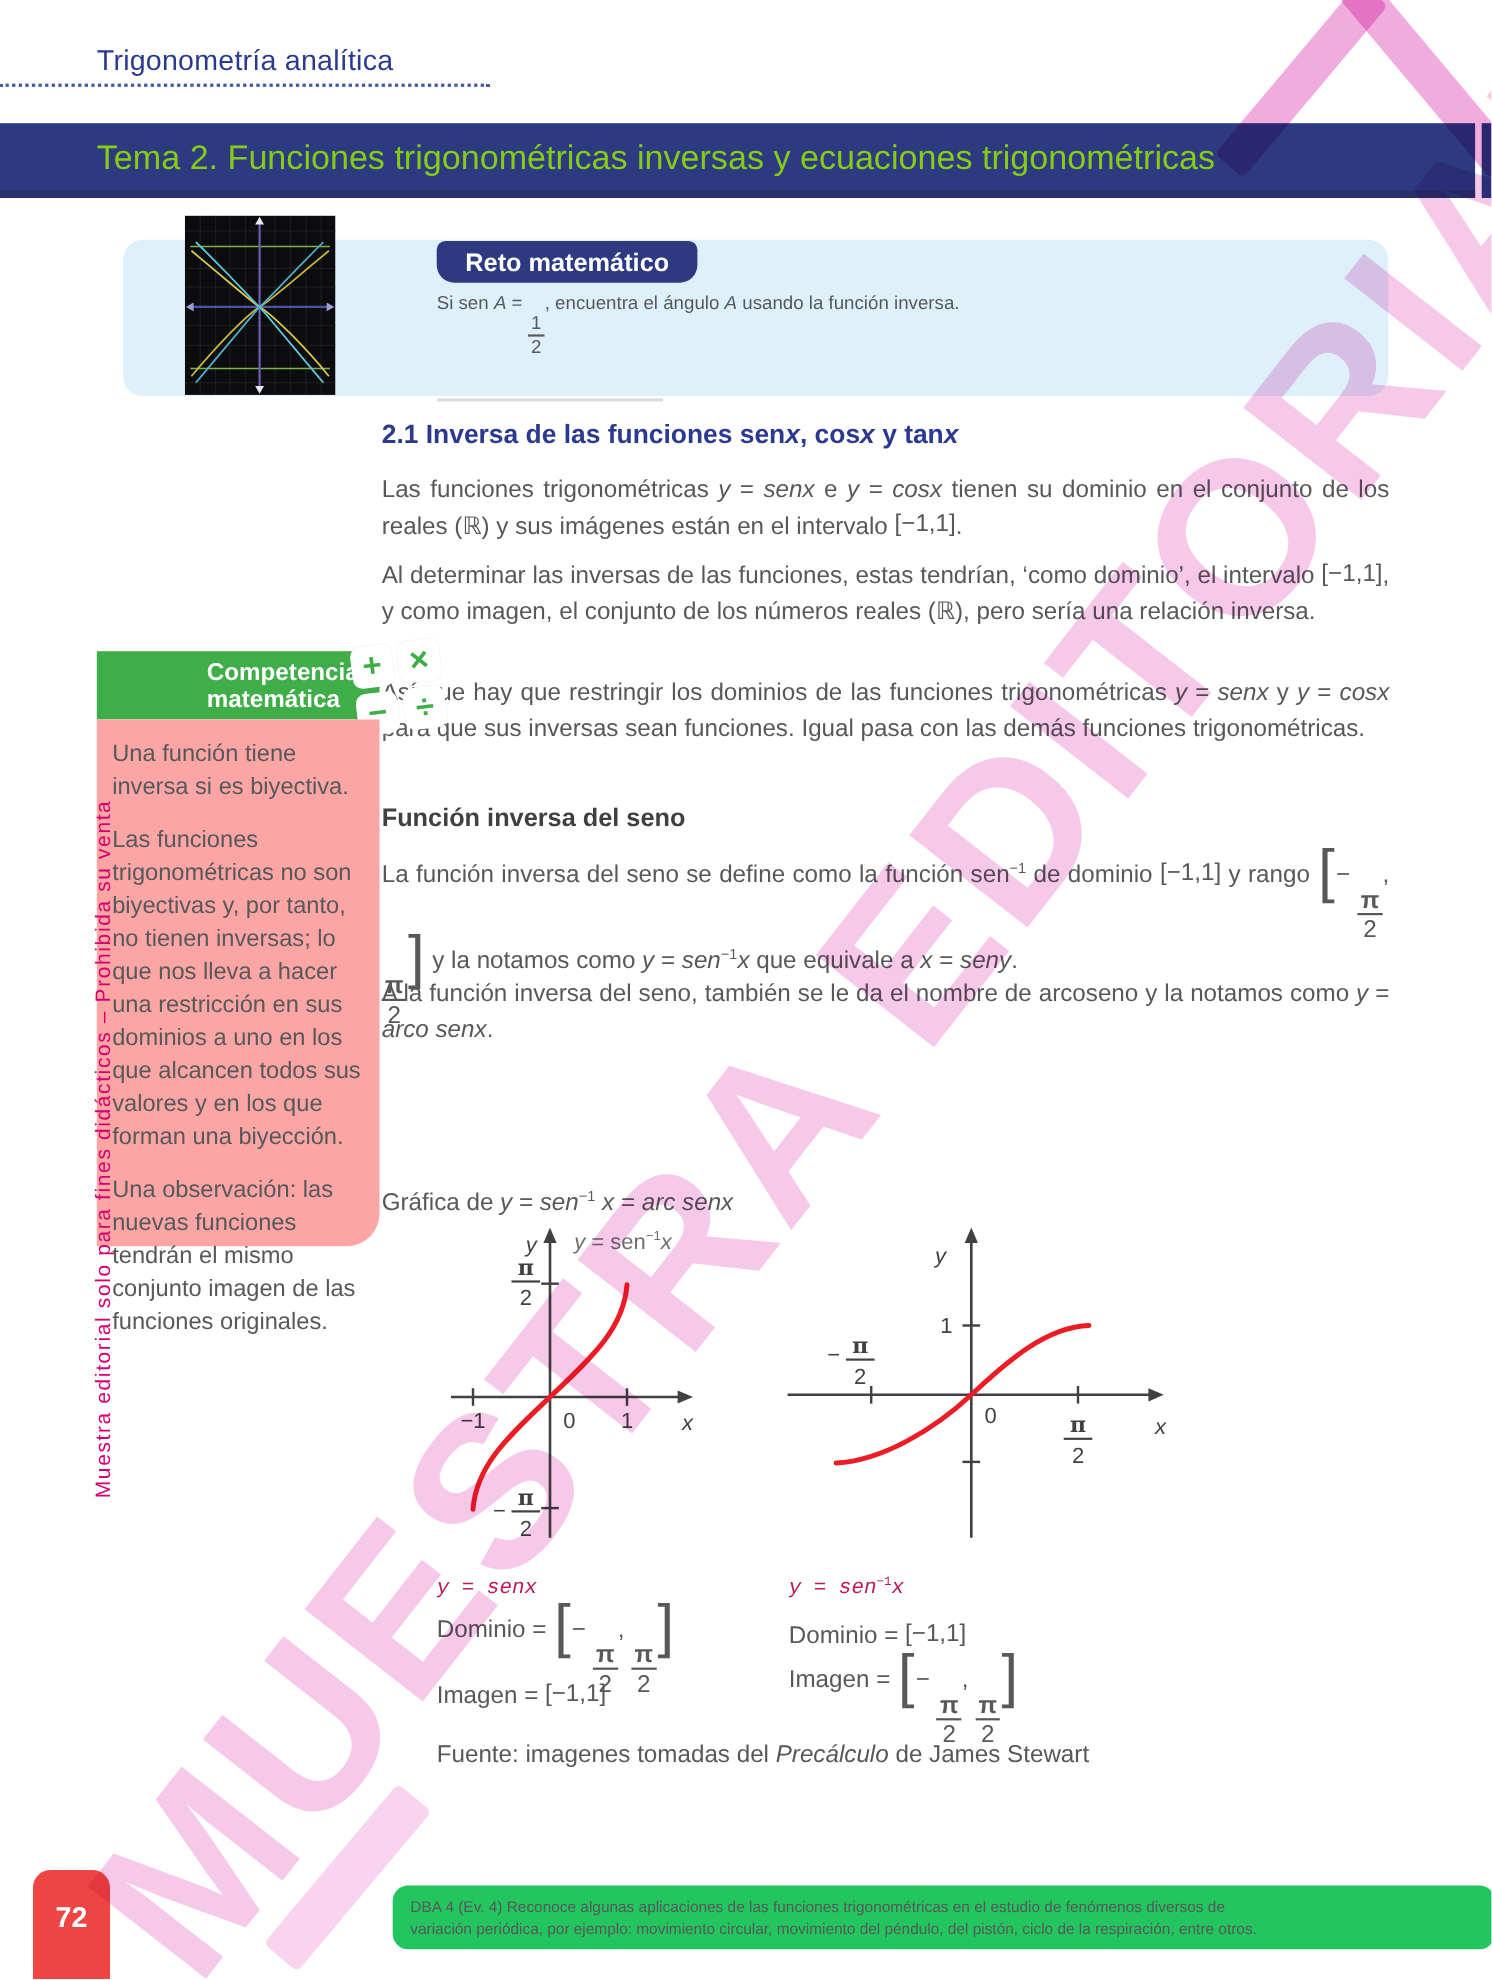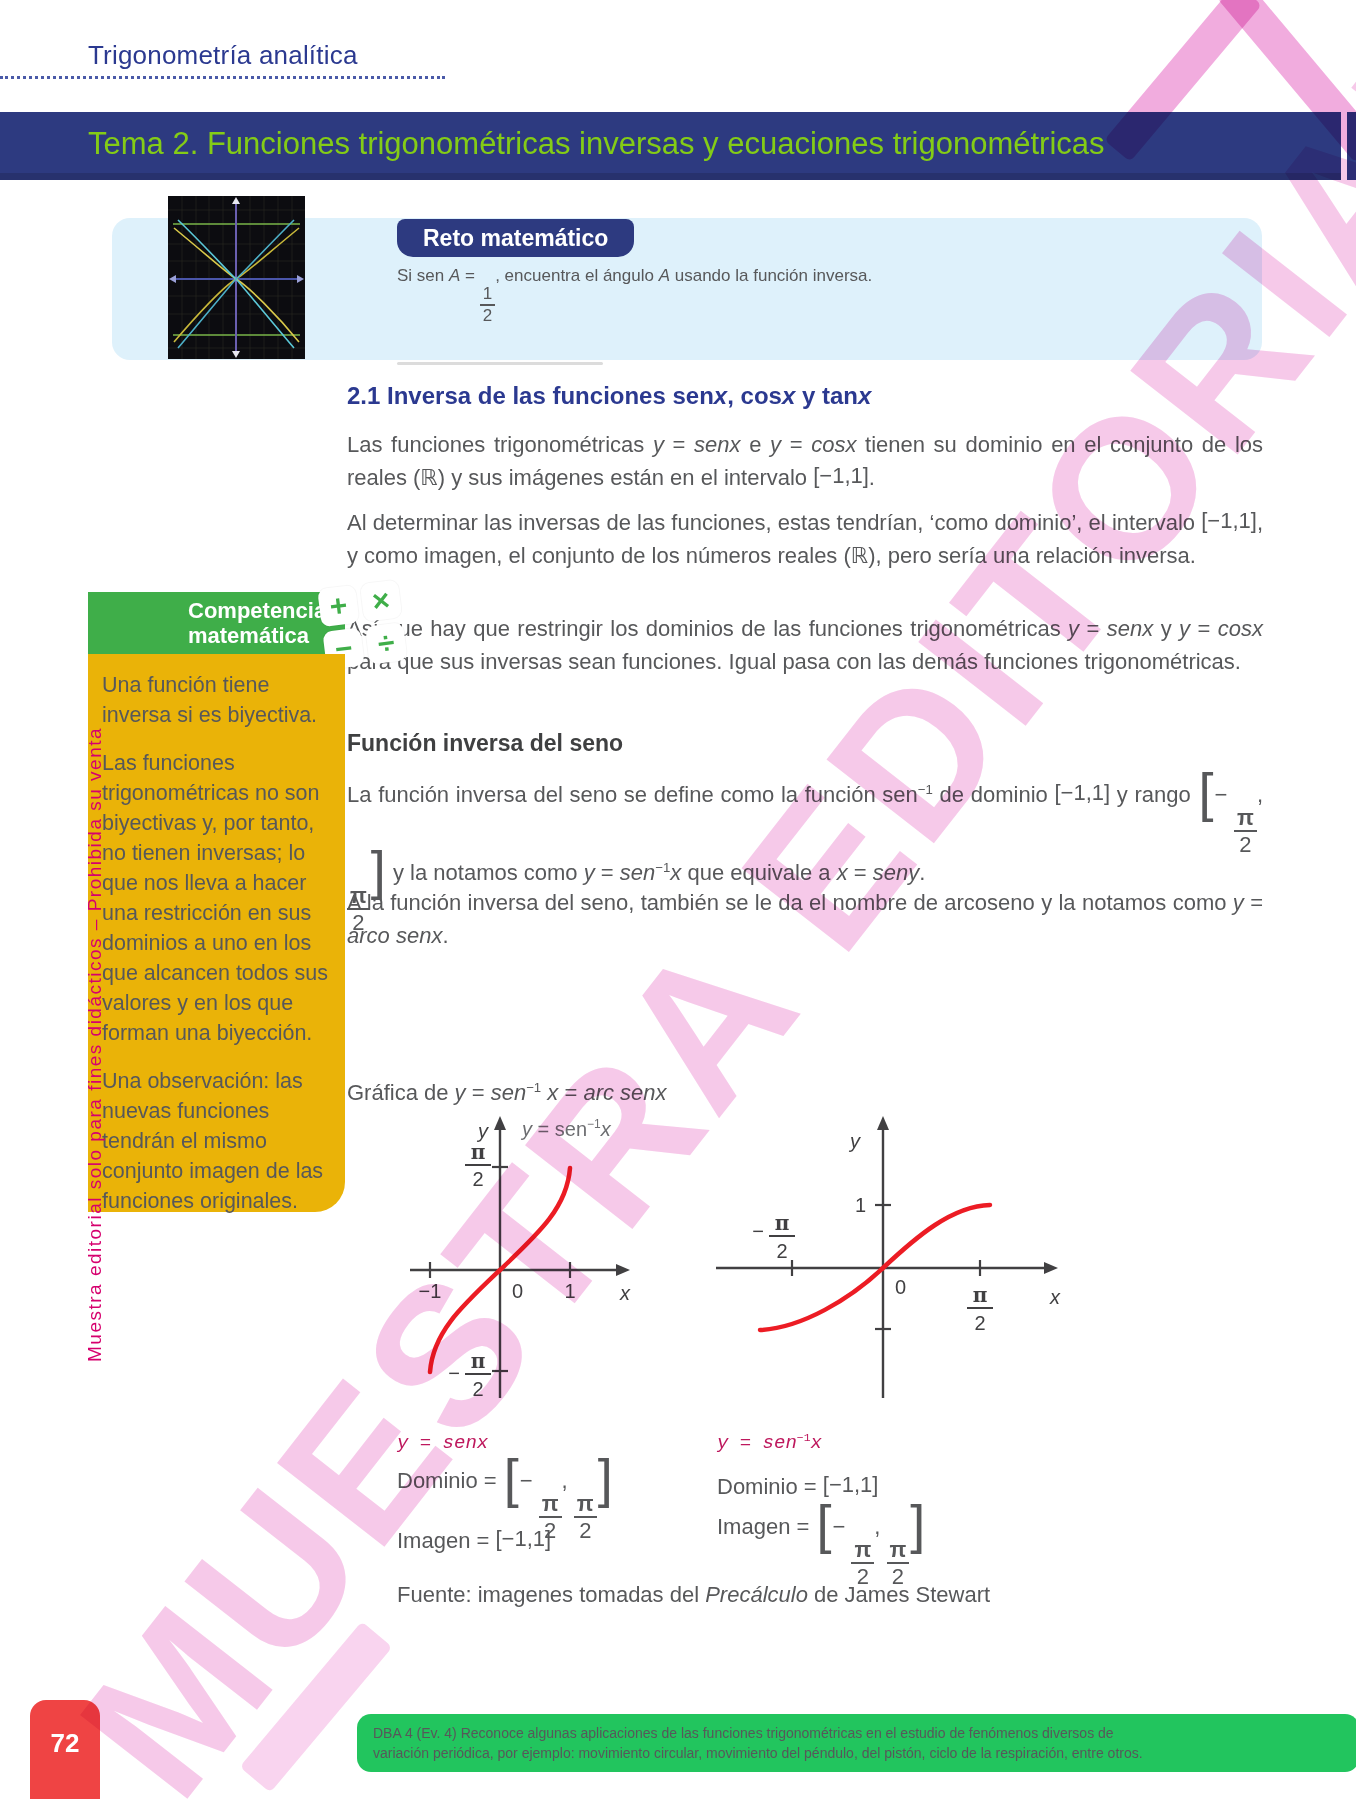--- a/index.html
+++ b/index.html
@@ -30,21 +30,21 @@
   .p5{left:347px;top:886px;}
   .p6{left:347px;top:964px;}
   .p7{left:347px;top:1080px;font-size:22px;color:#57585a;}
   
   .sb-head{left:88px;top:592px;width:257px;height:62px;background:#3fae49;}
   .sb-head-t{left:100px;top:6px;color:#fff;font-size:22px;font-weight:bold;line-height:25px;}
   .sb-icon{left:322px;top:584px;width:84px;height:84px;transform:rotate(-7deg);display:grid;
            grid-template-columns:38px 38px;grid-template-rows:38px 38px;gap:5px;}
   .sb-icon span{background:#ffffff;border-radius:9px;color:#3fae49;font-size:30px;font-weight:bold;
                 display:flex;align-items:center;justify-content:center;box-shadow:0 0 0 1px rgba(0,0,0,.03);}
-  .sb-body{left:88px;top:654px;width:257px;height:558px;background:#eab308;border-radius:0 0 30px 0;
+  .sb-body{left:88px;top:654px;width:257px;height:479px;background:#fca5a5;border-radius:0 0 30px 0;
            box-sizing:border-box;padding:16px 12px 0 14px;}
   .sb-body p{margin:0 0 18px 0;font-size:21.5px;line-height:30px;color:#57585a;}
   
   i{font-style:italic;}
   sup{font-size:.6em;vertical-align:super;line-height:0;}
   .frac{display:inline-flex;flex-direction:column;align-items:center;vertical-align:-1.05em;line-height:1.05;font-style:normal;}
   .frac .num{border-bottom:2px solid currentColor;padding:0 3px 1px;}
   .frac .den{padding-top:1px;}
   .bigbr{font-size:54px;font-weight:300;vertical-align:middle;line-height:0;position:relative;top:-4px;padding:0 1px;}
   .mathchunk{white-space:nowrap;position:relative;top:-2px;}

